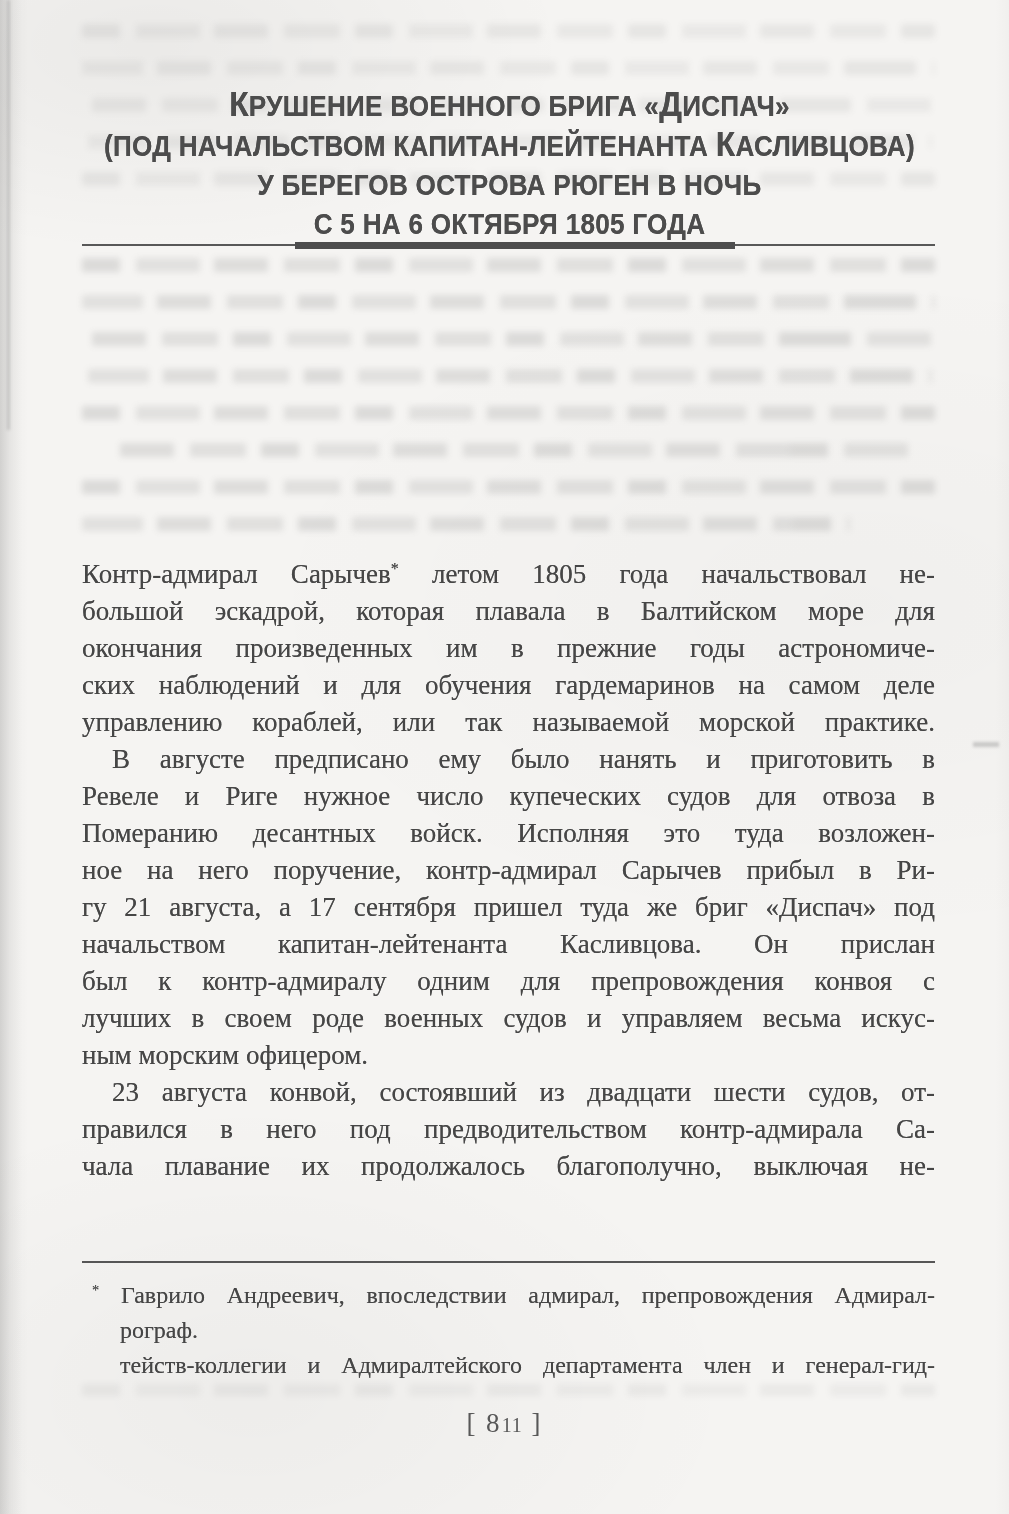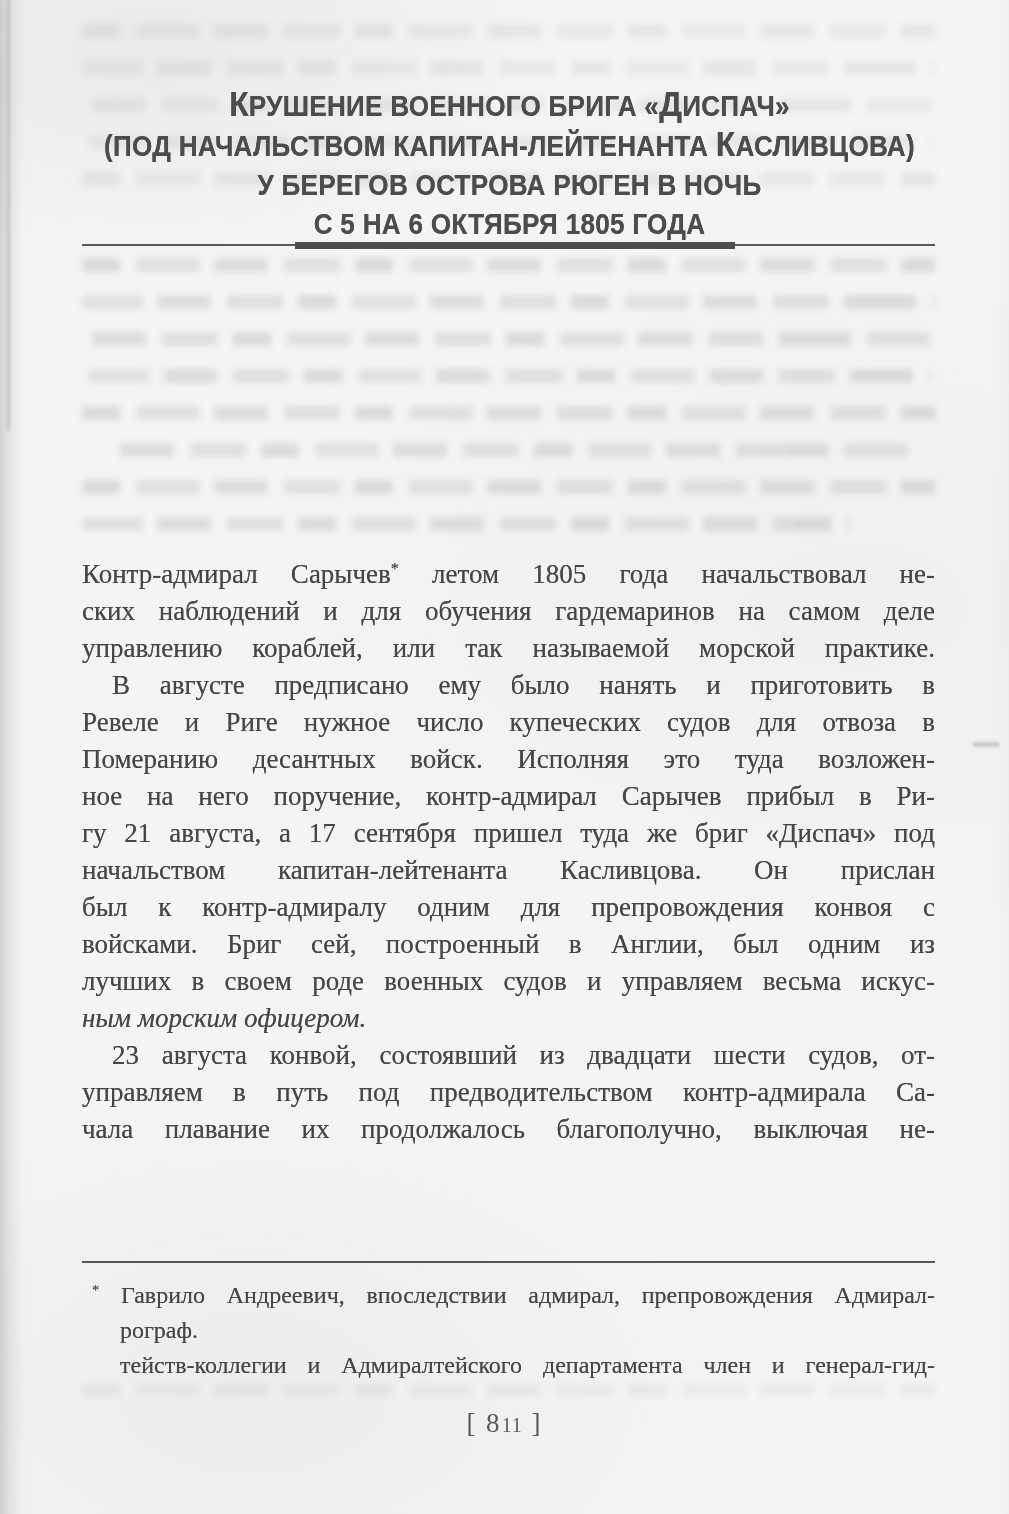--- a/index.html
+++ b/index.html
@@ -79,21 +79,21 @@
   .rule-thick{position:absolute;top:-2px;left:213px;width:440px;height:7px;
     background:#4d4d4d;}
 
   
   .bodytext{
     position:absolute;top:551px;left:82px;right:74px;z-index:1;
     font-size:27px;line-height:37px;
     text-shadow:0 0 .6px rgba(70,70,70,.75);
   }
   .bodyline{text-align:justify;text-align-last:justify;}
-  .bodyline.short{text-align-last:left;font-style:italic;}
+  .bodyline.short{text-align-last:left;}
   .para-indent .bodyline:first-child{text-indent:30px;}
   .sup{font-size:.6em;vertical-align:.55em;}
 
   
   .fn-rule{position:absolute;top:1261px;left:82px;right:74px;height:2px;
     background:#565656;z-index:1;}
   .footnote{
     position:absolute;top:1273px;left:82px;right:74px;z-index:1;
     font-size:24px;line-height:35px;
     text-shadow:0 0 .5px rgba(70,70,70,.7);
@@ -145,38 +145,39 @@
     <div class="grow"></div>
     <div class="grow"></div>
     <div class="grow"></div>
     <div class="grow"></div>
     <div class="grow"></div>
   </div>
 
   <main class="bodytext">
     <div class="para">
       <div class="bodyline"><span>Контр-адмирал Сарычев</span><span class="sup">*</span><span> летом 1805 года начальствовал не-</span></div>
+      <div class="bodyline">большой эскадрой, которая плавала в Балтийском море для</div>
+      <div class="bodyline">окончания произведенных им в прежние годы астрономиче-</div>
       <div class="bodyline">ских наблюдений и для обучения гардемаринов на самом деле</div>
       <div class="bodyline">управлению кораблей, или так называемой морской практике.</div>
     </div>
     <div class="para para-indent">
       <div class="bodyline">В августе предписано ему было нанять и приготовить в</div>
       <div class="bodyline">Ревеле и Риге нужное число купеческих судов для отвоза в</div>
       <div class="bodyline">Померанию десантных войск. Исполняя это туда возложен-</div>
       <div class="bodyline">ное на него поручение, контр-адмирал Сарычев прибыл в Ри-</div>
       <div class="bodyline">гу 21 августа, а 17 сентября пришел туда же бриг «Диспач» под</div>
       <div class="bodyline">начальством капитан-лейтенанта Касливцова. Он прислан</div>
       <div class="bodyline">был к контр-адмиралу одним для препровождения конвоя с</div>
-      <div class="bodyline">войсками. Бриг сей, построенный в Англии, был одним из</div>
       <div class="bodyline">лучших в своем роде военных судов и управляем весьма искус-</div>
       <div class="bodyline short">ным морским офицером.</div>
     </div>
     <div class="para para-indent">
       <div class="bodyline">23 августа конвой, состоявший из двадцати шести судов, от-</div>
-      <div class="bodyline">управляем в путь под предводительством контр-адмирала Са-</div>
+      <div class="bodyline">правился в него под предводительством контр-адмирала Са-</div>
       <div class="bodyline">чала плавание их продолжалось благополучно, выключая не-</div>
     </div>
   </main>
 
   <div class="fn-rule"></div>
 
   <div class="footnote">
     <div class="fnline first"><span class="sup">*</span><span> Гаврило Андреевич, впоследствии адмирал, препровождения Адмирал-</span></div>
     <div class="fnline short">рограф.</div>
     <div class="fnline">тейств-коллегии и Адмиралтейского департамента член и генерал-гид-</div>

